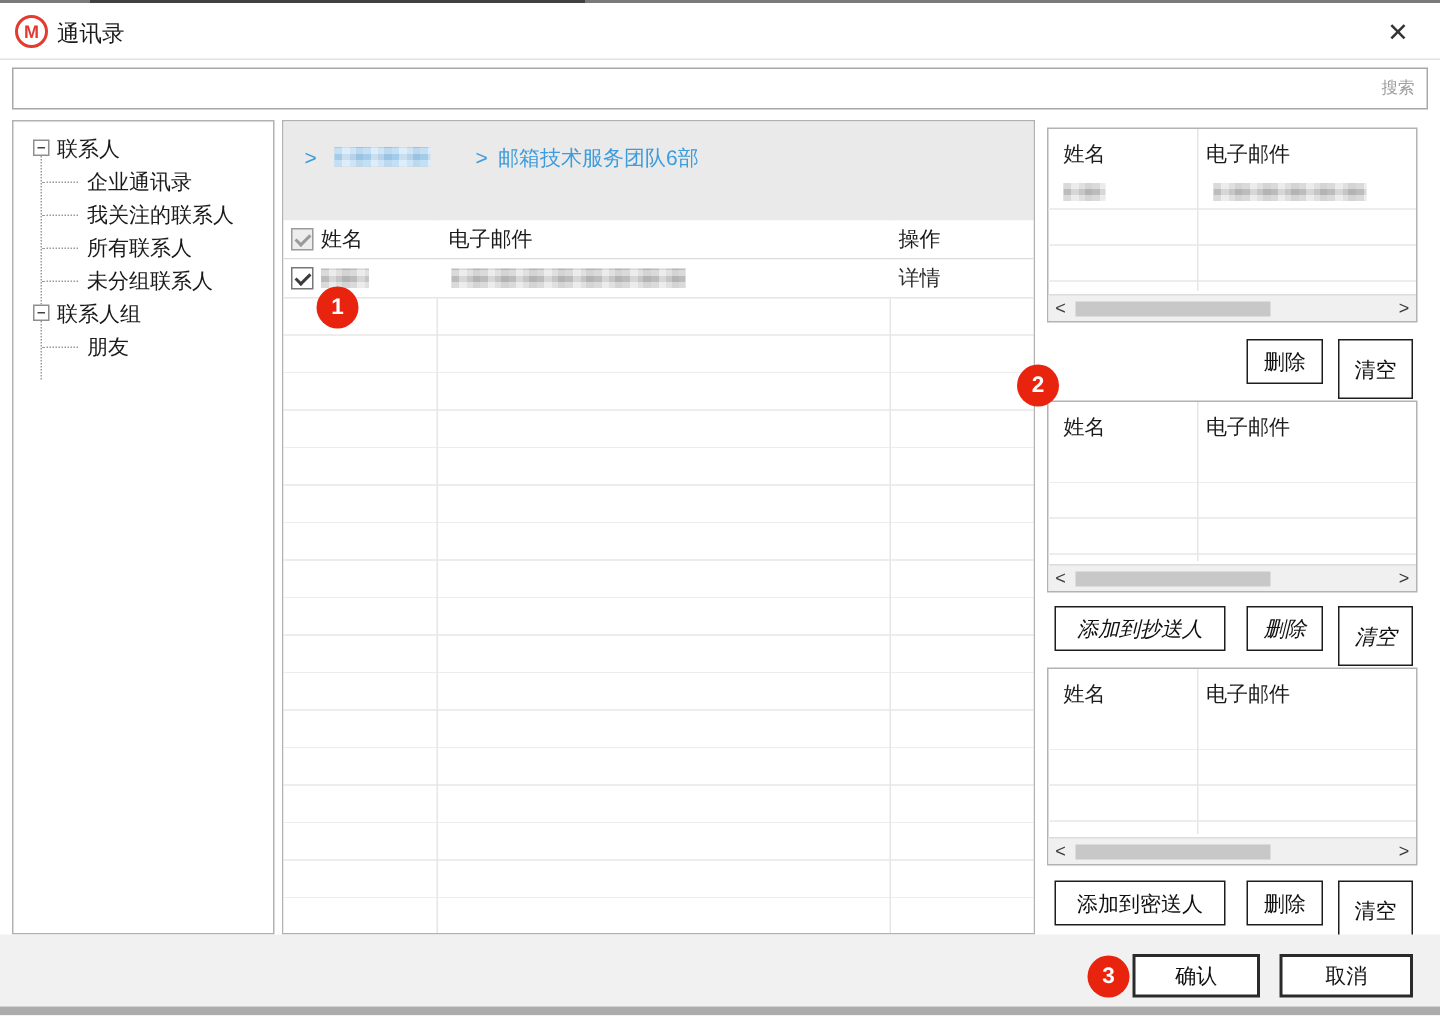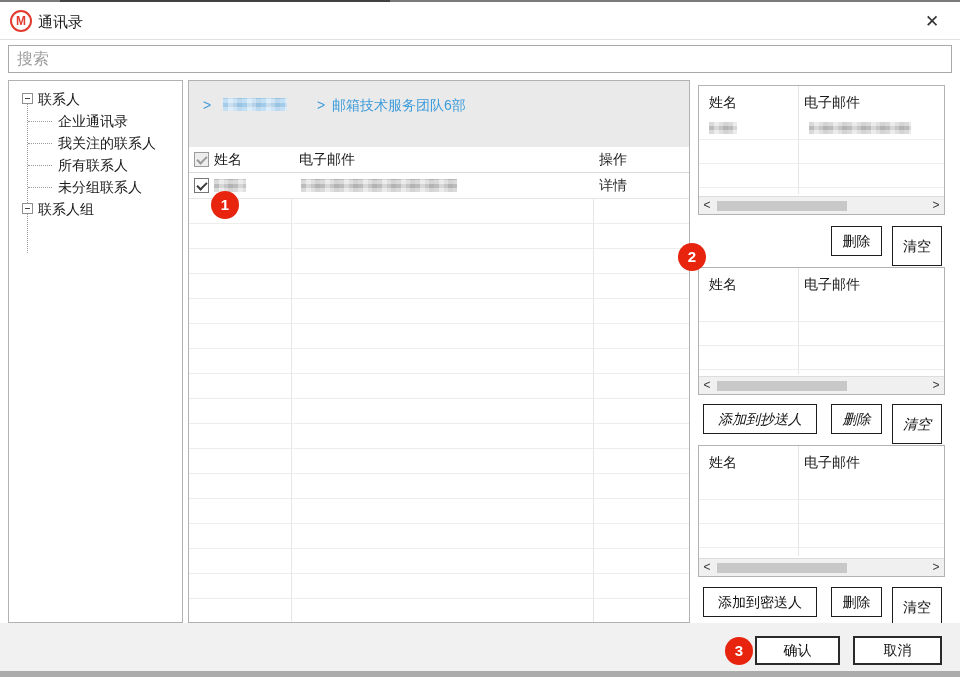--- a/index.html
+++ b/index.html
@@ -14,22 +14,22 @@
   
   .titlebar { position:absolute; left:0; top:2px; width:960px; height:38px; background:#fff; border-bottom:1px solid #e1e1e1; }
   .logo { position:absolute; left:10px; top:8px; width:22px; height:22px; border-radius:50%; background:#fff;
           border:2px solid #e23b30; color:#e23b30; font-weight:bold; font-size:12px; line-height:18px; text-align:center; }
   .win-title { position:absolute; left:38px; top:11px; font-size:15px; color:#1b1b1b; }
   .close-btn { position:absolute; left:918px; top:6px; width:28px; height:28px; font-size:17px; color:#333;
                text-align:center; line-height:28px; cursor:pointer; }
 
   
   .search-box { position:absolute; left:8px; top:45px; width:944px; height:28px; border:1px solid #a8a8a8;
-                font-size:16px; padding:4px 8px; color:#333; background:#fff; outline:none;
-                font-family:"Liberation Sans","DejaVu Sans",sans-serif; }
+                font-size:11px; padding:4px 8px; color:#333; background:#fff; outline:none;
+                font-family:"Liberation Sans","DejaVu Sans",sans-serif;text-align:right; }
   .search-box::placeholder { color:#9e9e9e; opacity:1; }
 
   
   .left-panel { position:absolute; left:8px; top:80px; width:175px; height:543px; border:1px solid #b2b2b2; background:#fff; }
   .tree { position:relative; padding-top:7px; font-size:14px; color:#1a1a1a; }
   .tree-row { position:relative; height:22px; line-height:22px; white-space:nowrap; cursor:pointer; }
   .tree-row.root { padding-left:29px; }
   .tree-row.child { padding-left:49px; }
   .tree-row.child::before { content:""; position:absolute; left:19px; top:11px; width:24px; border-top:1px dotted #9a9a9a; }
   .expand-box { position:absolute; left:13px; top:5px; width:11px; height:11px; border:1px solid #8f8f8f; background:#fff; }
@@ -144,20 +144,23 @@
       <div class="tree-row child">
         <span>所有联系人</span>
       </div>
       <div class="tree-row child">
         <span>未分组联系人</span>
       </div>
       <div class="tree-row root">
         <span class="expand-box"></span>
         <span>联系人组</span>
       </div>
+      <div class="tree-row child">
+        <span>朋友</span>
+      </div>
     </div>
   </div>
 
   <div class="mid-panel">
     <div class="crumb-bar">
       <span class="crumb crumb-sep1">&gt;</span>
       <span class="crumb-blur blur-blue"></span>
       <span class="crumb crumb-sep2">&gt;</span>
       <span class="crumb crumb-cur">邮箱技术服务团队6部</span>
     </div>

